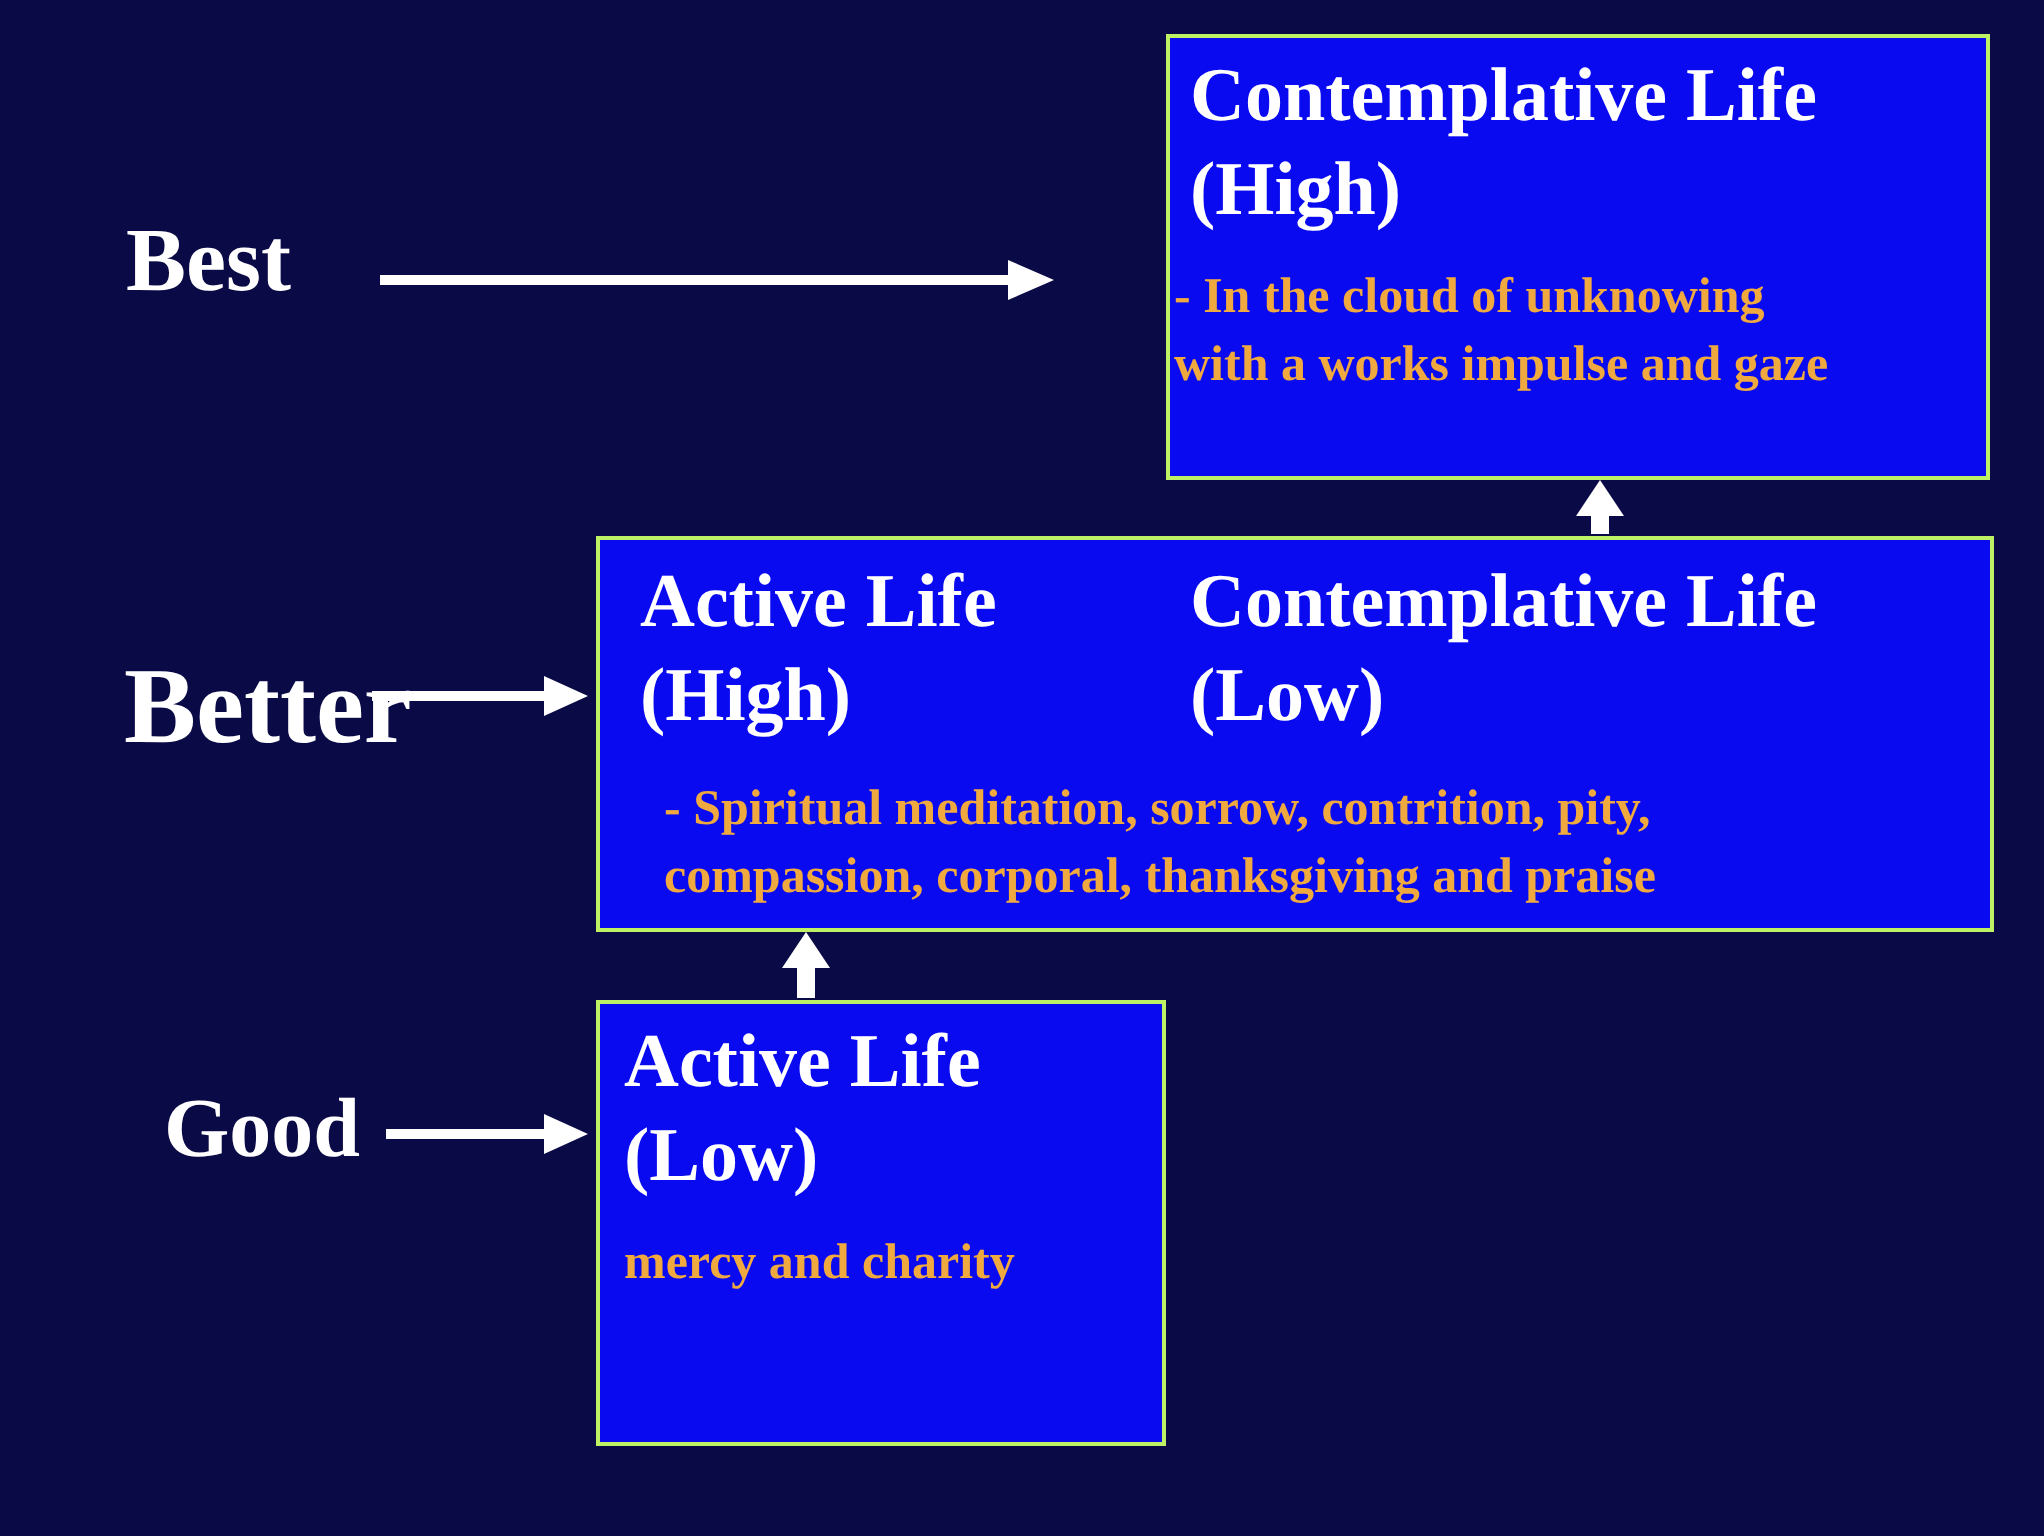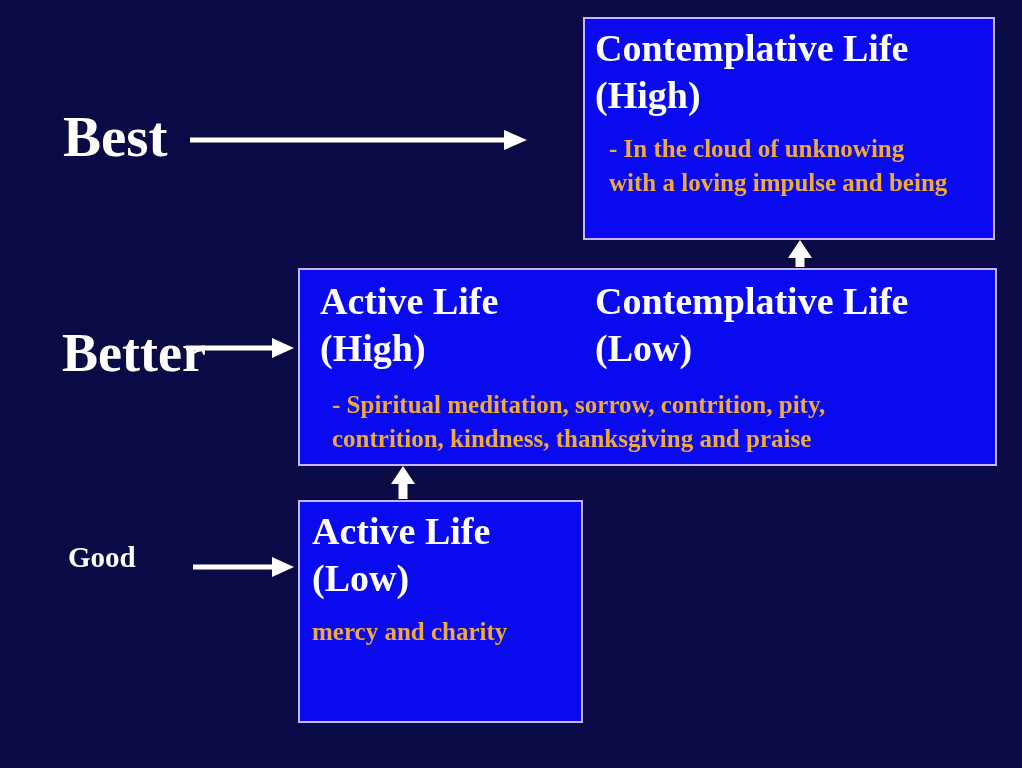--- a/index.html
+++ b/index.html
@@ -3,42 +3,42 @@
 <meta charset="utf-8">
 <style>
   html,body { margin:0; padding:0; background:#0a0a46; }
   .slide {
     position:relative; width:1022px; height:768px;
     background:#0a0a46; overflow:hidden;
     font-family:"Liberation Serif", serif; font-weight:bold;
   }
   .box {
     position:absolute; background:#0a0af0;
-    border:2px solid #c4b5fd; box-sizing:border-box;
+    border:2px solid #bef264; box-sizing:border-box;
   }
   .title { position:absolute; color:#ffffff; font-size:38px; line-height:1.24; white-space:nowrap; }
   .bodytext { position:absolute; color:#efa93f; font-size:25px; line-height:1.34; white-space:nowrap; }
   .label { position:absolute; color:#ffffff; white-space:nowrap; }
 
   #box-top    { left:583px; top:17px;  width:412px; height:223px; }
   #box-top .title    { left:10px; top:6px;  }
-  #box-top .bodytext { left:24px; top:113px; }
+  #box-top .bodytext { left:2px; top:113px; }
 
   #box-middle { left:298px; top:268px; width:699px; height:198px; }
   #box-middle .title-left  { left:20px;  top:8px; }
   #box-middle .title-right { left:295px; top:8px; }
   #box-middle .bodytext    { left:32px;  top:118px; }
 
   #box-bottom { left:298px; top:500px; width:285px; height:223px; }
   #box-bottom .title    { left:12px; top:6px; }
   #box-bottom .bodytext { left:12px; top:113px; }
 
-  #label-best   { left:63px; top:104px; font-size:57px; }
+  #label-best   { left:63px; top:104px; font-size:45px; }
   #label-better { left:62px; top:322px; font-size:54px; }
-  #label-good   { left:68px; top:541px; font-size:29px; }
+  #label-good   { left:82px; top:541px; font-size:42px; }
 
   #arrow-layer { position:absolute; left:0; top:0; width:1022px; height:768px; pointer-events:none; }
 </style>
 </head>
 <body>
 
 <div class="slide">
 
   <svg id="arrow-layer" viewBox="0 0 1022 768">
     <g fill="#ffffff" stroke="#ffffff">
@@ -67,36 +67,36 @@
   <div class="label" id="label-better">Better</div>
   <div class="label" id="label-good">Good</div>
 
   <div class="box" id="box-top">
     <div class="title">
       <div>Contemplative Life</div>
       <div>(High)</div>
     </div>
     <div class="bodytext">
       <div>- In the cloud of unknowing</div>
-      <div>with a loving impulse and being</div>
+      <div>with a works impulse and gaze</div>
     </div>
   </div>
 
   <div class="box" id="box-middle">
     <div class="title title-left">
       <div>Active Life</div>
       <div>(High)</div>
     </div>
     <div class="title title-right">
       <div>Contemplative Life</div>
       <div>(Low)</div>
     </div>
     <div class="bodytext">
       <div>- Spiritual meditation, sorrow, contrition, pity,</div>
-      <div>contrition, kindness, thanksgiving and praise</div>
+      <div>compassion, corporal, thanksgiving and praise</div>
     </div>
   </div>
 
   <div class="box" id="box-bottom">
     <div class="title">
       <div>Active Life</div>
       <div>(Low)</div>
     </div>
     <div class="bodytext">
       <div>mercy and charity</div>

